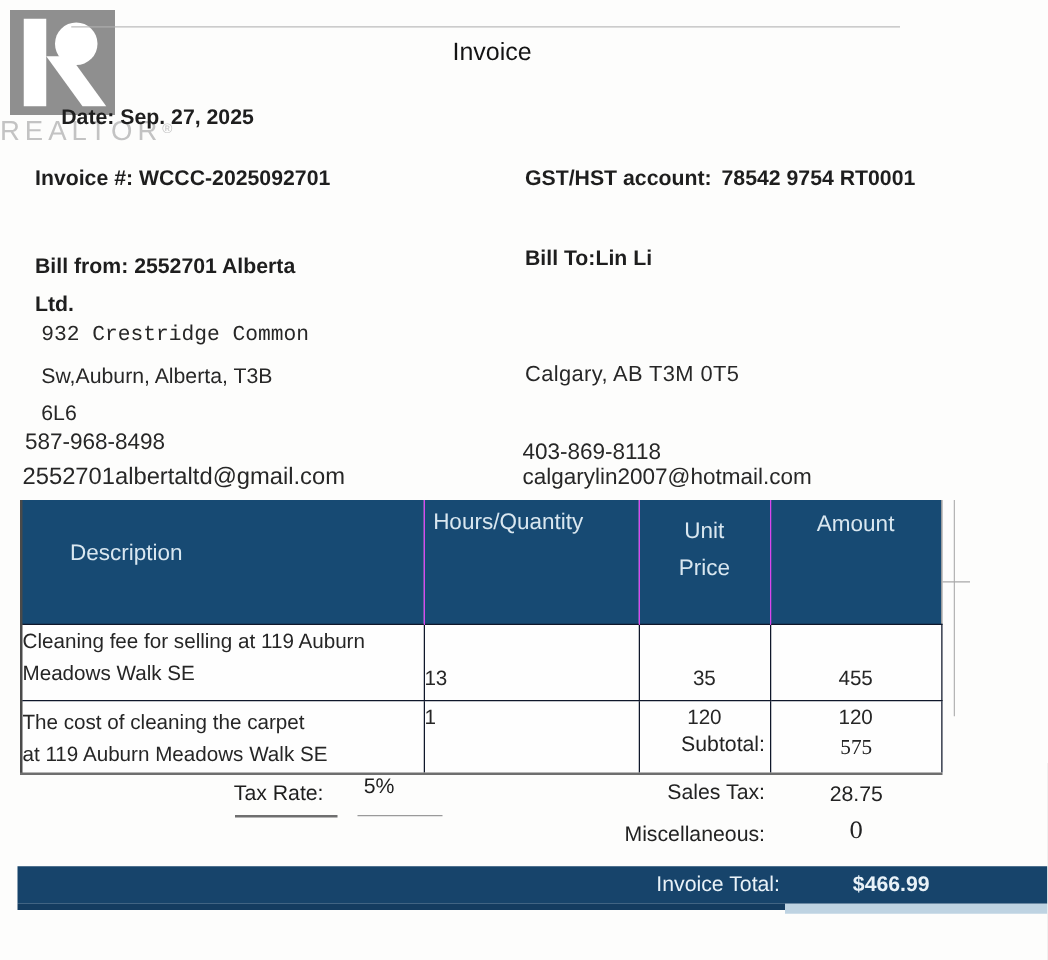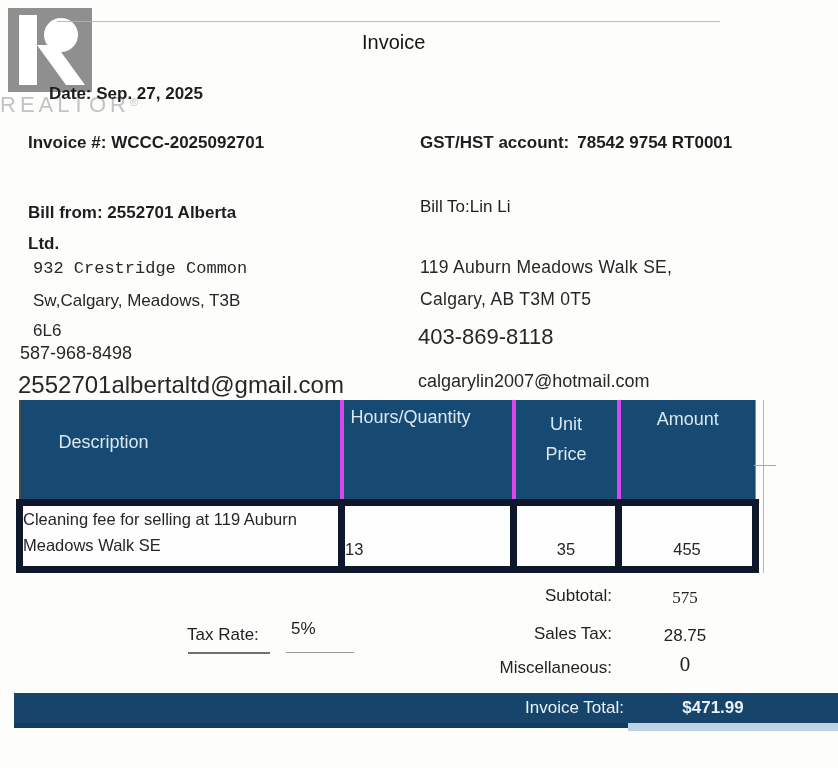--- a/index.html
+++ b/index.html
@@ -22,53 +22,53 @@
   }
   .watermark .reg{font-size:11px;vertical-align:6px;letter-spacing:0;}
   .topline{left:57px;top:21px;width:663px;height:1px;background:#b2b2b2;opacity:.85;}
   
   .title{left:362px;top:31px;font-size:20px;font-weight:normal;color:#141414;}
   .date{left:28px;top:84px;font-size:17px;font-weight:bold;margin-left:21px;}
   .inv-num{left:28px;top:133px;font-size:17px;font-weight:bold;text-align:right;}
   .gst{left:420px;top:133px;font-size:17px;font-weight:bold;}
   .gst .val{margin-left:8px;}
   .billfrom{left:28px;top:197px;width:250px;font-size:17px;font-weight:bold;line-height:31px;}
-  .billto{left:420px;top:197px;font-size:17px;font-weight:normal;}
+  .billto{left:420px;top:197px;font-size:17px;font-weight:bold;}
   .addr{font-size:17px;color:#272727;}
   .l-addr1{left:33px;top:259px;font-family:Liberation Mono, monospace;}
   .l-addr2{left:33px;top:291px;}
   .l-addr3{left:33px;top:321px;}
   .l-phone{left:20px;top:343px;font-size:18px;}
-  .l-email{left:18px;top:371px;font-size:24px;}
+  .l-email{left:18px;top:371px;font-size:19px;}
   .r-addr1{left:420px;top:257px;font-size:17.5px;letter-spacing:.3px;}
   .r-addr2{left:420px;top:289px;font-size:17.5px;letter-spacing:.3px;}
-  .r-phone{left:418px;top:324px;font-size:22px;}
+  .r-phone{left:418px;top:351px;font-size:18px;}
   .r-email{left:418px;top:371px;font-size:18px;}
   
   .invoice-table{
     left:16px;top:400px;
     border-collapse:collapse;table-layout:fixed;
     width:736px;
     border-left:2px solid #4a4a4a;
     border-right:1px solid #8d8d8d;
     border-bottom:2px solid #6e6e6e;
   }
   .invoice-table th{
     background:#174a73;color:#d9e7f0;
     font-weight:normal;font-size:18px;
     height:67px;vertical-align:top;text-align:left;
-    border-left:4px solid #d946ef;
+    border-left:1px solid #d946ef;
   }
   .invoice-table th:first-child{border-left:none;}
   .th-desc{padding:32px 0 0 38px;}
   .th-qty{padding:7px 0 0 7px;}
   .th-unit{text-align:center!important;padding-top:9px;line-height:30px;}
   .th-amount{text-align:center!important;padding-top:9px;}
   .invoice-table td{
-    border:7px solid #0f172a;
+    border:1px solid #0f172a;
     font-size:16.5px;color:#262626;
     background:#fefefe;
     height:53px;
     padding:0;
   }
   .td-desc{vertical-align:top;padding:5px 0 0 14px;line-height:26px;}
   .row-1 .td-qty,.row-1 .td-unit,.row-1 .td-amount{vertical-align:bottom;padding-bottom:7px;}
   .row-2 td{vertical-align:top;padding-top:4px;}
   .row-2 .td-desc{padding-top:4px;}
   .td-qty{text-align:left;padding-left:7px;}
@@ -120,27 +120,26 @@
   <div class="abs inv-num">Invoice #: WCCC-2025092701</div>
   <div class="abs gst">
     <span>GST/HST account:</span><span class="val">78542 9754 RT0001</span>
   </div>
 
   <div class="abs billfrom">
     <div>Bill from: 2552701 Alberta</div>
     <div>Ltd.</div>
   </div>
   <div class="abs addr l-addr1">932 Crestridge Common</div>
-  <div class="abs addr l-addr2">Sw,Calgary, Meadows, T3B</div>
+  <div class="abs addr l-addr2">Sw,Auburn, Alberta, T3B</div>
   <div class="abs addr l-addr3">6L6</div>
   <div class="abs addr l-phone">587-968-8498</div>
   <div class="abs addr l-email">2552701albertaltd@gmail.com</div>
 
   <div class="abs billto">Bill To:Lin Li</div>
-  <div class="abs addr r-addr1">119 Auburn Meadows Walk SE,</div>
   <div class="abs addr r-addr2">Calgary, AB T3M 0T5</div>
   <div class="abs addr r-phone">403-869-8118</div>
   <div class="abs addr r-email">calgarylin2007@hotmail.com</div>
 
   <table class="abs invoice-table">
     <colgroup>
       <col style="width:322px">
         <col style="width:172px">
         <col style="width:105px">
         <col style="width:137px">
@@ -159,20 +158,29 @@
     <tbody>
       <tr class="row-1">
         <td class="td-desc">
           <div>Cleaning fee for selling at 119 Auburn</div>
           <div>Meadows Walk SE</div>
         </td>
         <td class="td-qty">13</td>
         <td class="td-unit">35</td>
         <td class="td-amount">455</td>
       </tr>
+      <tr class="row-2">
+        <td class="td-desc">
+          <div>The cost of cleaning the carpet</div>
+          <div>at 119 Auburn Meadows Walk SE</div>
+        </td>
+        <td class="td-qty">1</td>
+        <td class="td-unit">120</td>
+        <td class="td-amount">120</td>
+      </tr>
     </tbody>
   </table>
 
   <div class="abs vline-artifact"></div>
   <div class="abs tick-artifact"></div>
 
   <div class="abs tot-label subtotal-label">Subtotal:</div>
   <div class="abs tot-value subtotal-value">575</div>
 
   <div class="abs taxrate-label">Tax Rate:</div>
@@ -181,18 +189,18 @@
   <div class="abs taxrate-underline2"></div>
 
   <div class="abs tot-label salestax-label">Sales Tax:</div>
   <div class="abs tot-value salestax-value">28.75</div>
 
   <div class="abs tot-label misc-label">Miscellaneous:</div>
   <div class="abs tot-value misc-value">0</div>
 
   <div class="abs total-bar">
     <div class="total-bar-label">Invoice Total:</div>
-    <div class="total-bar-value">$471.99</div>
+    <div class="total-bar-value">$466.99</div>
   </div>
   <div class="abs bar-dark-strip"></div>
   <div class="abs bar-light-strip"></div>
 
 </div>
 
 </body></html>

